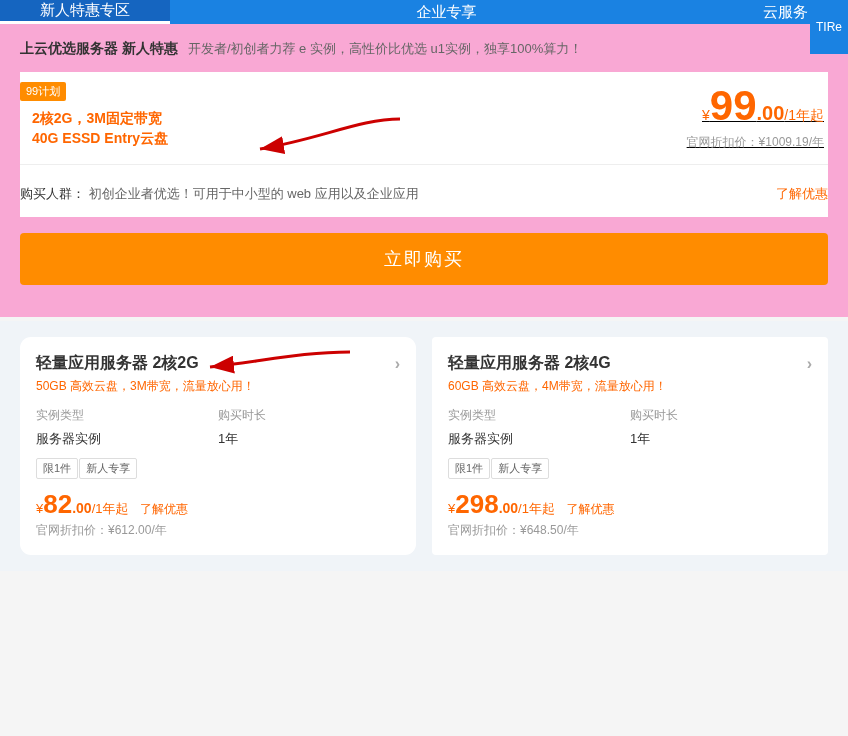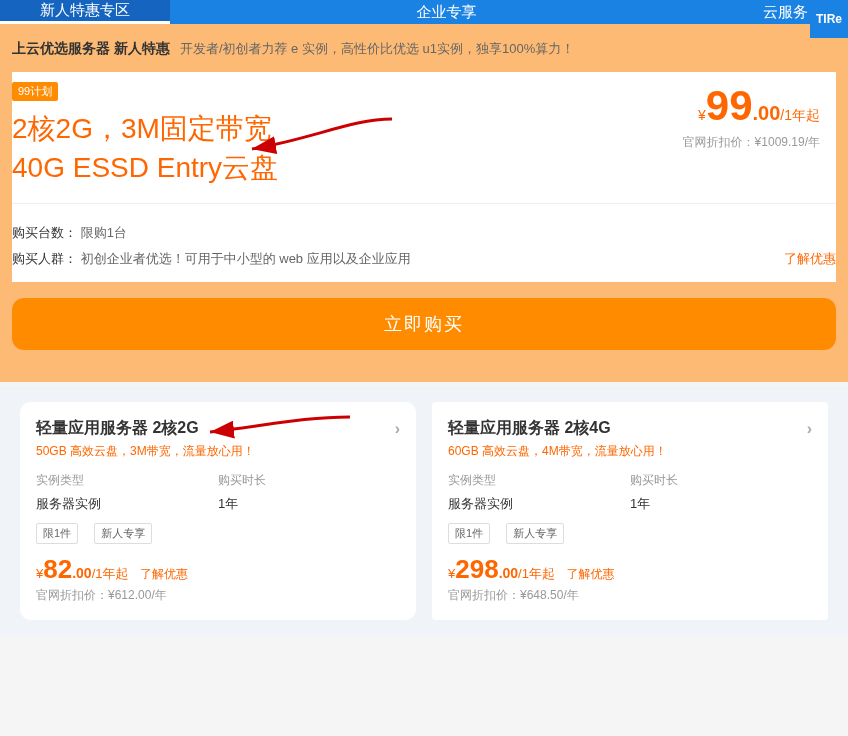--- a/index.html
+++ b/index.html
@@ -22,22 +22,22 @@
       height: 100%;
     }
     .nav-tab.active {
       background: #1565c0;
       border-bottom: 3px solid white;
     }
     .nav-tab-spacer { flex: 1; }
 
     
     .main-content {
-      background: #fdba74;
-      padding: 16px 12px;
+      background: #f9a8d4;
+      padding: 16px 20px;
     }
 
     
     .section-header {
       display: flex;
       align-items: center;
       margin-bottom: 14px;
       font-size: 13px;
       color: #666;
     }
@@ -67,31 +67,33 @@
     }
     .tag-badge {
       background: #ff8c00;
       color: white;
       font-size: 11px;
       padding: 2px 6px;
       border-radius: 2px;
     }
 
     .ecs-specs {
-      font-size: 28px;
-      font-weight: normal;
+      font-size: 14px;
+      font-weight: bold;
       color: #f60;
       line-height: 1.4;
+      margin-left: 12px;
     }
 
     .price-block {
       position: absolute;
-      right: 16px;
+      right: 4px;
       top: 10px;
       text-align: right;
+      text-decoration: underline;
     }
     .price-main {
       color: #f60;
       font-size: 14px;
     }
     .price-main .amount {
       font-size: 42px;
       font-weight: bold;
     }
     .price-main .decimal {
@@ -131,21 +133,21 @@
     .buy-btn-wrap {
       margin: 16px 0;
     }
     .buy-btn {
       width: 100%;
       background: #ff8c00;
       color: white;
       font-size: 18px;
       border: none;
       padding: 14px 0;
-      border-radius: 12px;
+      border-radius: 4px;
       cursor: pointer;
       letter-spacing: 2px;
     }
 
     
     .bottom-section {
       background: #f0f4f8;
       padding: 16px 20px;
       display: flex;
       gap: 16px;
@@ -191,21 +193,21 @@
       padding-bottom: 2px;
     }
     .product-table .col-value {
       font-size: 13px;
       color: #333;
       font-weight: 500;
     }
 
     .tag-row {
       display: flex;
-      gap: 16px;
+      gap: 1px;
       margin-bottom: 10px;
     }
     .tag-small {
       border: 1px solid #ddd;
       color: #666;
       font-size: 11px;
       padding: 2px 6px;
       border-radius: 2px;
     }
 
@@ -235,22 +237,22 @@
     }
 
     
     .tire-badge {
       position: fixed;
       top: 0;
       right: 0;
       background: #1a82e2;
       color: white;
       font-size: 12px;
-      padding: 12px 6px;
-      font-weight: bold;
+      padding: 20px 6px;
+      font-weight: normal;
     }
 
     .divider {
       border: none;
       border-top: 1px solid #eee;
       margin: 8px 0;
     }
   </style>
 </head>
 <body>
@@ -300,24 +302,20 @@
         </defs>
         <path d="M 160,20 C 120,20 80,40 20,50" stroke="#cc0000" stroke-width="3" fill="none" marker-end="url(#arrowhead1)"></path>
       </svg>
     </div>
 
     <hr class="divider" style="margin-top:16px;">
 
     
     <div class="purchase-info">
       <div>
-        <span class="label">购买台数：</span>
-        <span class="value">限购1台</span>
-      </div>
-      <div>
         <span class="label">购买人群：</span>
         <span class="value">初创企业者优选！可用于中小型的 web 应用以及企业应用</span>
       </div>
       <span class="learn-more">了解优惠</span>
     </div>
 
   </div>
 
   <div class="buy-btn-wrap">
     <button class="buy-btn">立即购买</button>

